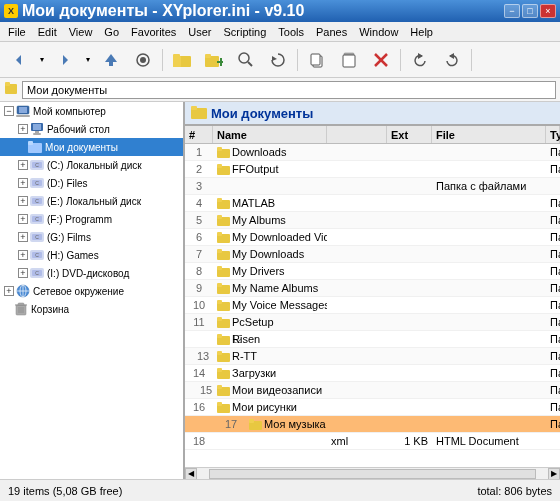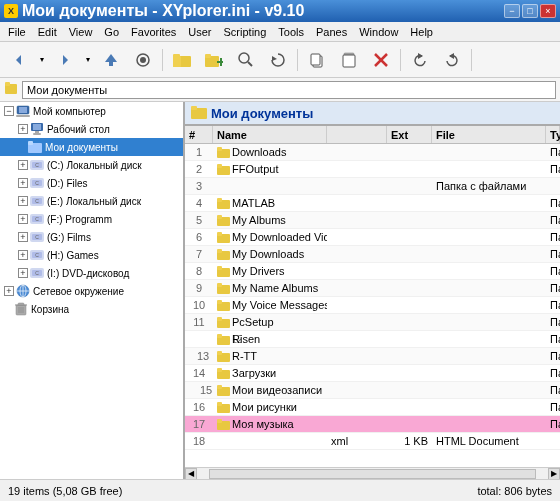--- a/index.html
+++ b/index.html
@@ -844,21 +844,21 @@
                 <rect x="0" y="0" width="5" height="4" rx="1" fill="#f0d050"></rect>
               </svg>
             </span>
             <span> Мои рисунки</span>
           </div>
           <div class="td-cell"></div>
           <div class="td-cell"></div>
           <div class="td-cell" style="justify-content: flex-end;"></div>
           <div class="td-cell">Папка с файлами</div>
         </div>
-        <div class="table-row" style="background: #f9a8d4;">
+        <div class="table-row" style="background: #fdba74; padding-left: 32px;">
           <div class="td-cell" style="justify-content: center; color: rgb(102, 102, 102);">17</div>
           <div class="td-cell">
             <span class="row-icon folder-icon-color">
               <svg width="13" height="11" viewBox="0 0 13 11">
                 <rect x="0" y="2" width="13" height="9" rx="1" fill="#e8c840"></rect>
                 <rect x="0" y="0" width="5" height="4" rx="1" fill="#f0d050"></rect>
               </svg>
             </span>
             <span> Моя музыка</span>
           </div>

